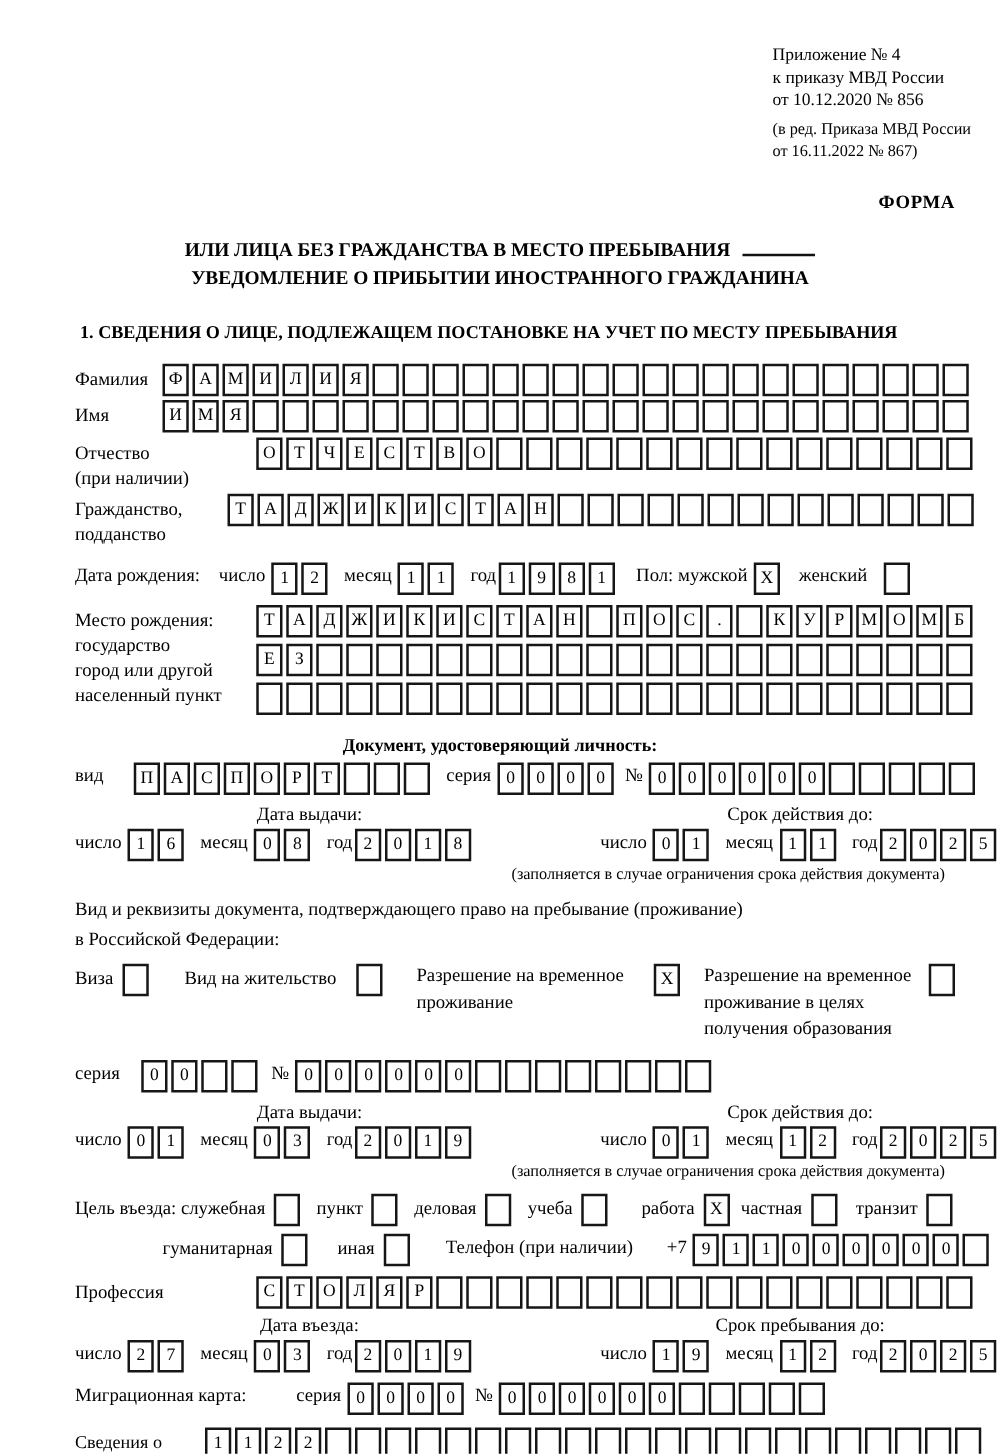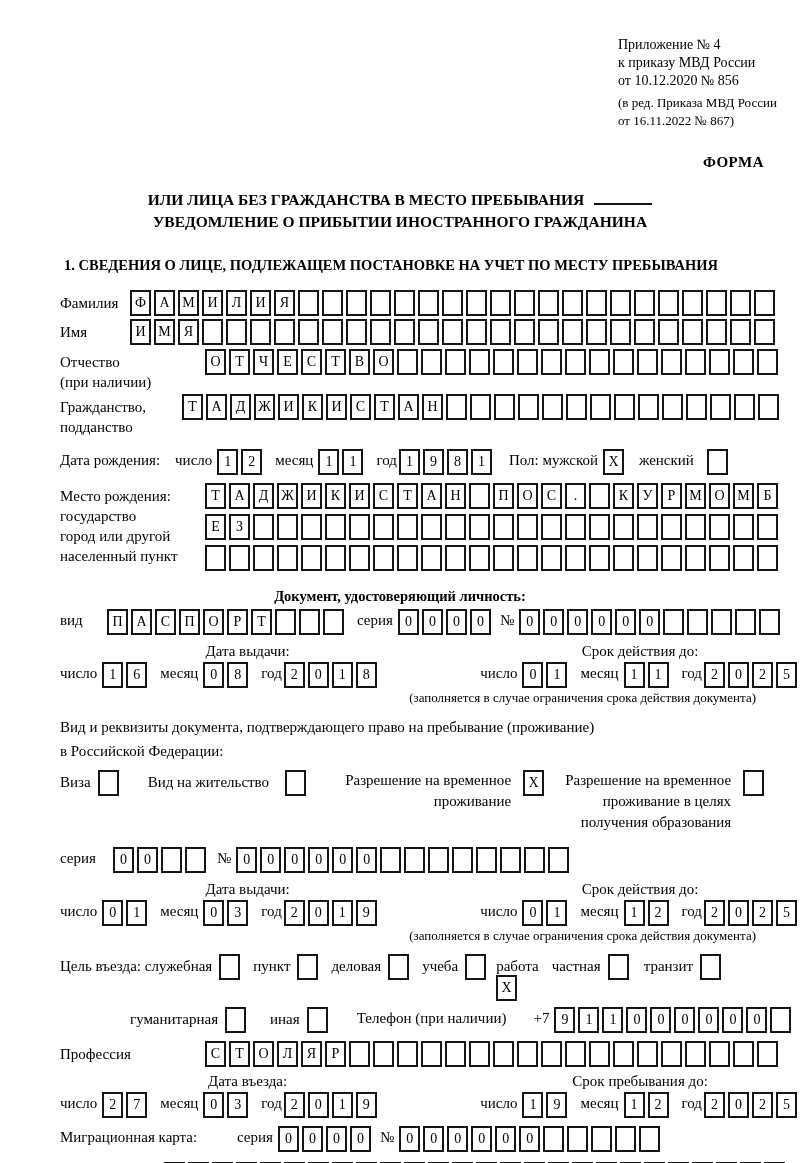--- a/index.html
+++ b/index.html
@@ -40,21 +40,21 @@
   .dcap{text-align:center;font-size:15px;margin-bottom:2px;}
   .dline{display:flex;align-items:flex-start;}
   .limit-note{font-size:13px;text-align:right;padding-right:44px;margin-top:2px;}
 
   .plain{padding-left:60px;margin-top:10px;font-size:15px;line-height:22px;}
 
   .cb-row{display:flex;align-items:flex-start;padding-left:60px;margin-top:8px;}
   .cb-pair{display:flex;align-items:flex-start;}
   .cb-pair .cbl{padding-top:4px;margin-right:7px;}
   .cb-block{display:flex;align-items:flex-start;}
-  .cb-block .cblines{text-align:right;font-size:15px;line-height:21px;}
+  .cb-block .cblines{text-align:left;font-size:15px;line-height:21px;}
   .cb-block .cell{margin-left:12px;}
 
   .reps{display:flex;padding-left:60px;margin-top:10px;}
   .reps .flabel{width:104px;font-size:14.5px;line-height:25px;padding-top:0;}
   .reps .cellrow{display:flex;margin-bottom:7px;}
 </style>
 </head>
 <body>
 
 <div class="page">
@@ -545,21 +545,21 @@
       <span class="cellrow">
           <span class="cell"></span>
         </span>
       </div>
     <div class="cb-pair" style="margin-left:10px;">
         <span class="cbl">учеба</span>
       <span class="cellrow">
           <span class="cell"></span>
         </span>
       </div>
-    <div class="cb-pair" style="margin-left:7px;flex-direction:column;">
+    <div class="cb-pair" style="margin-left:24px;">
         <span class="cbl">работа</span>
       <span class="cellrow">
           <span class="cell">X</span>
         </span>
       </div>
     <div class="cb-pair" style="margin-left:6px;">
         <span class="cbl">частная</span>
       <span class="cellrow">
           <span class="cell"></span>
         </span>

